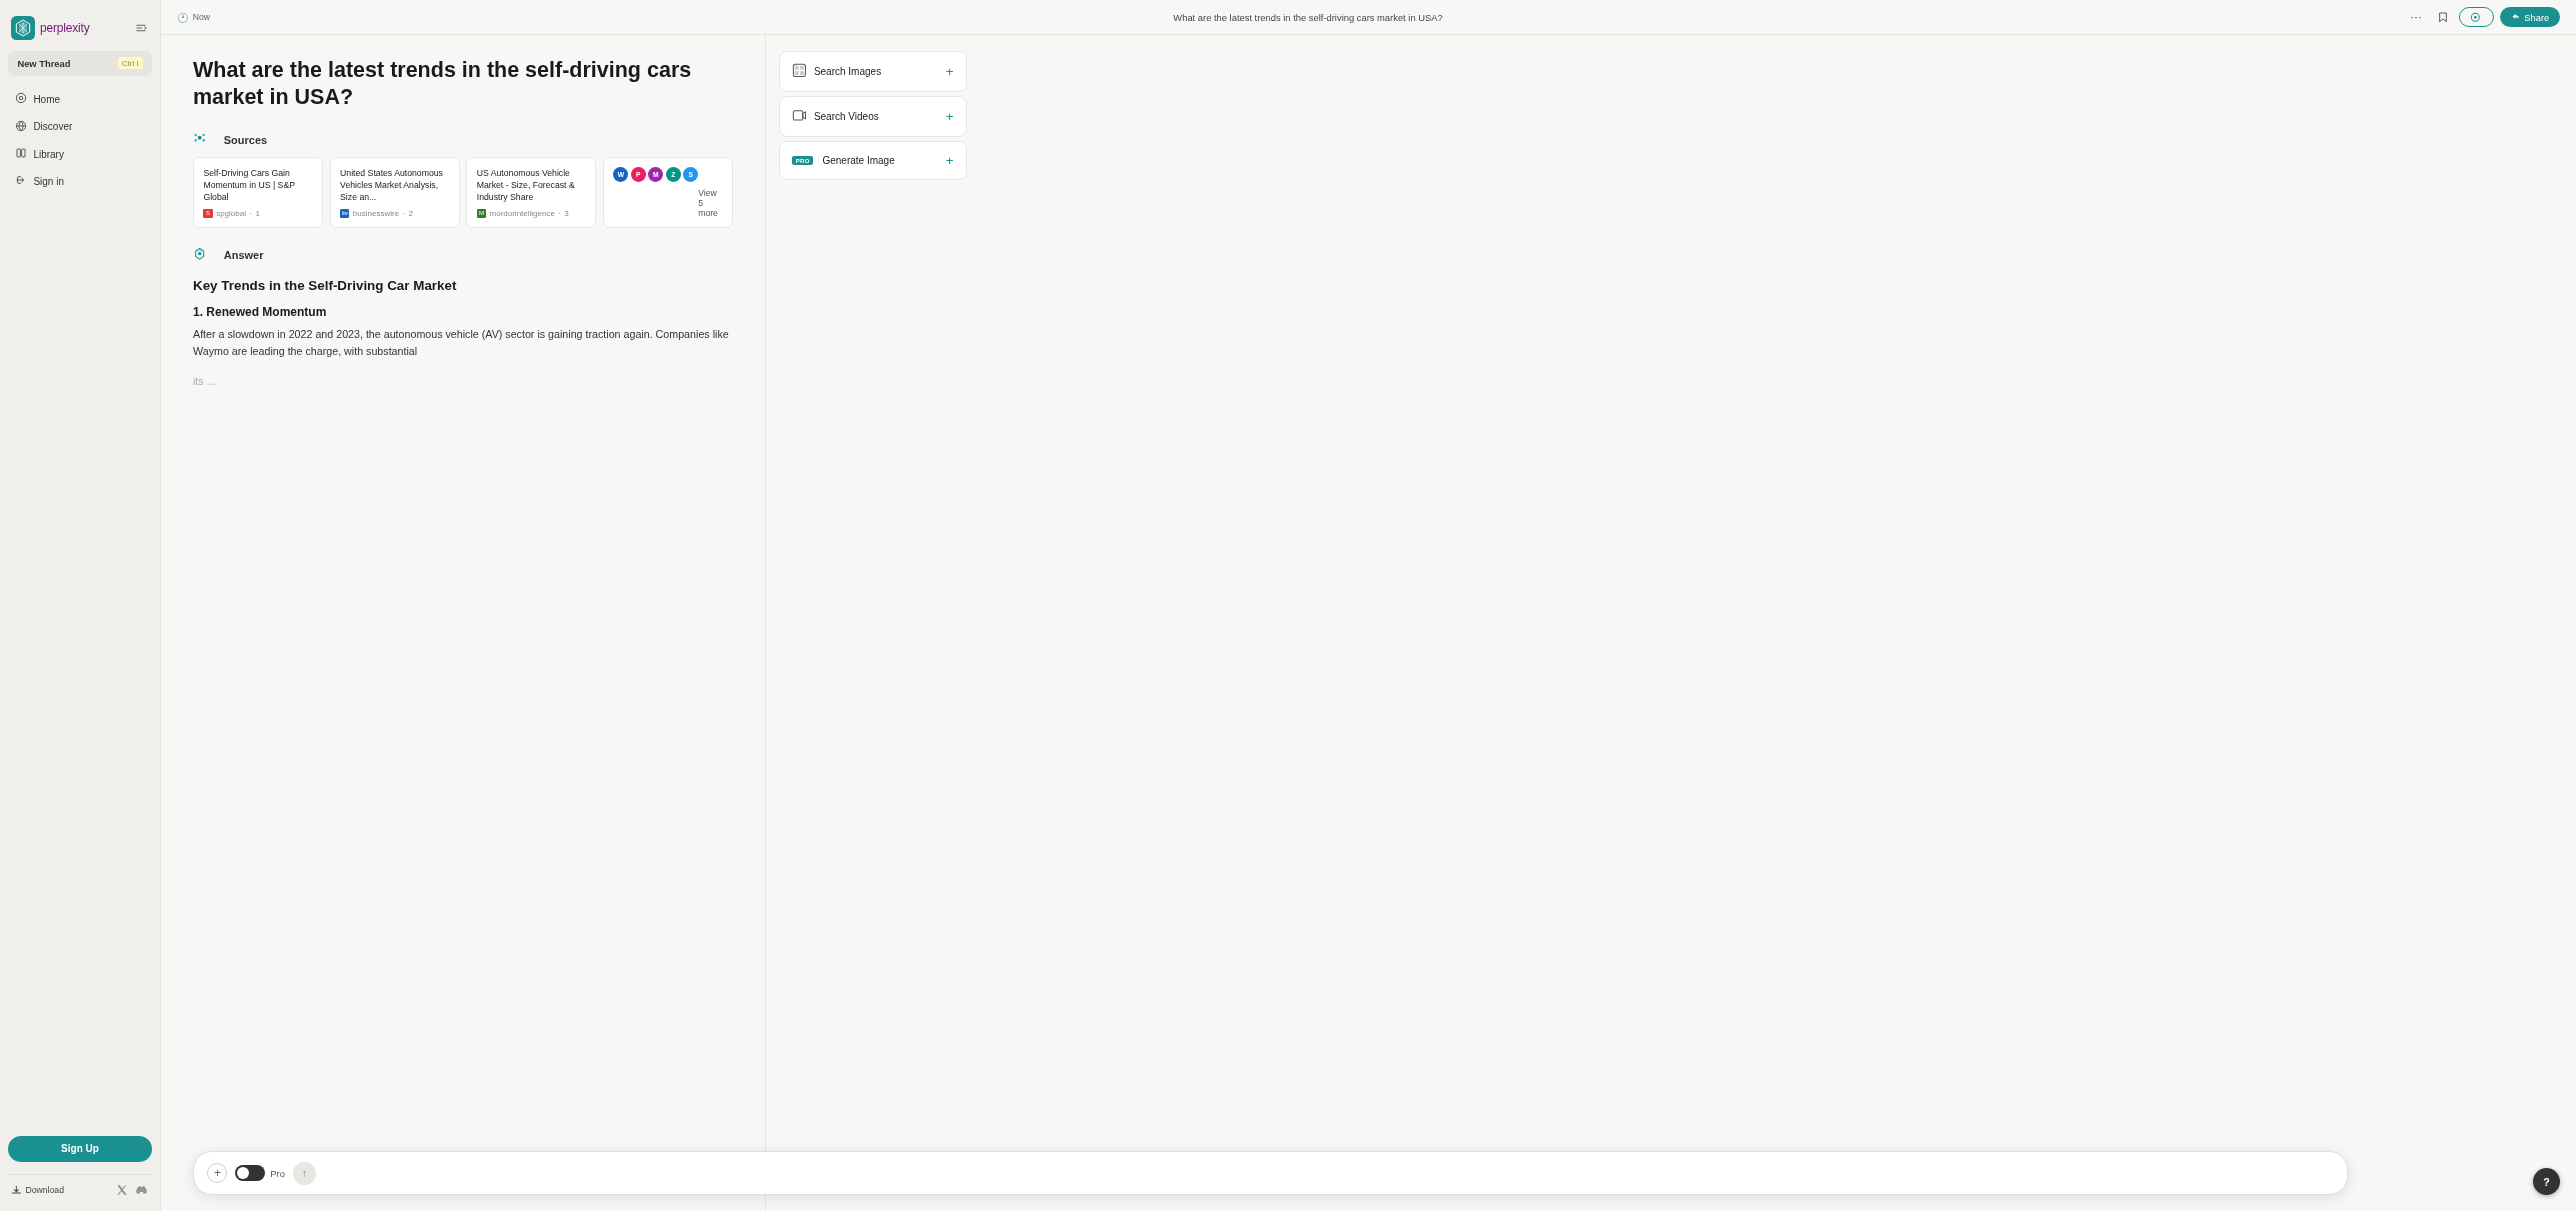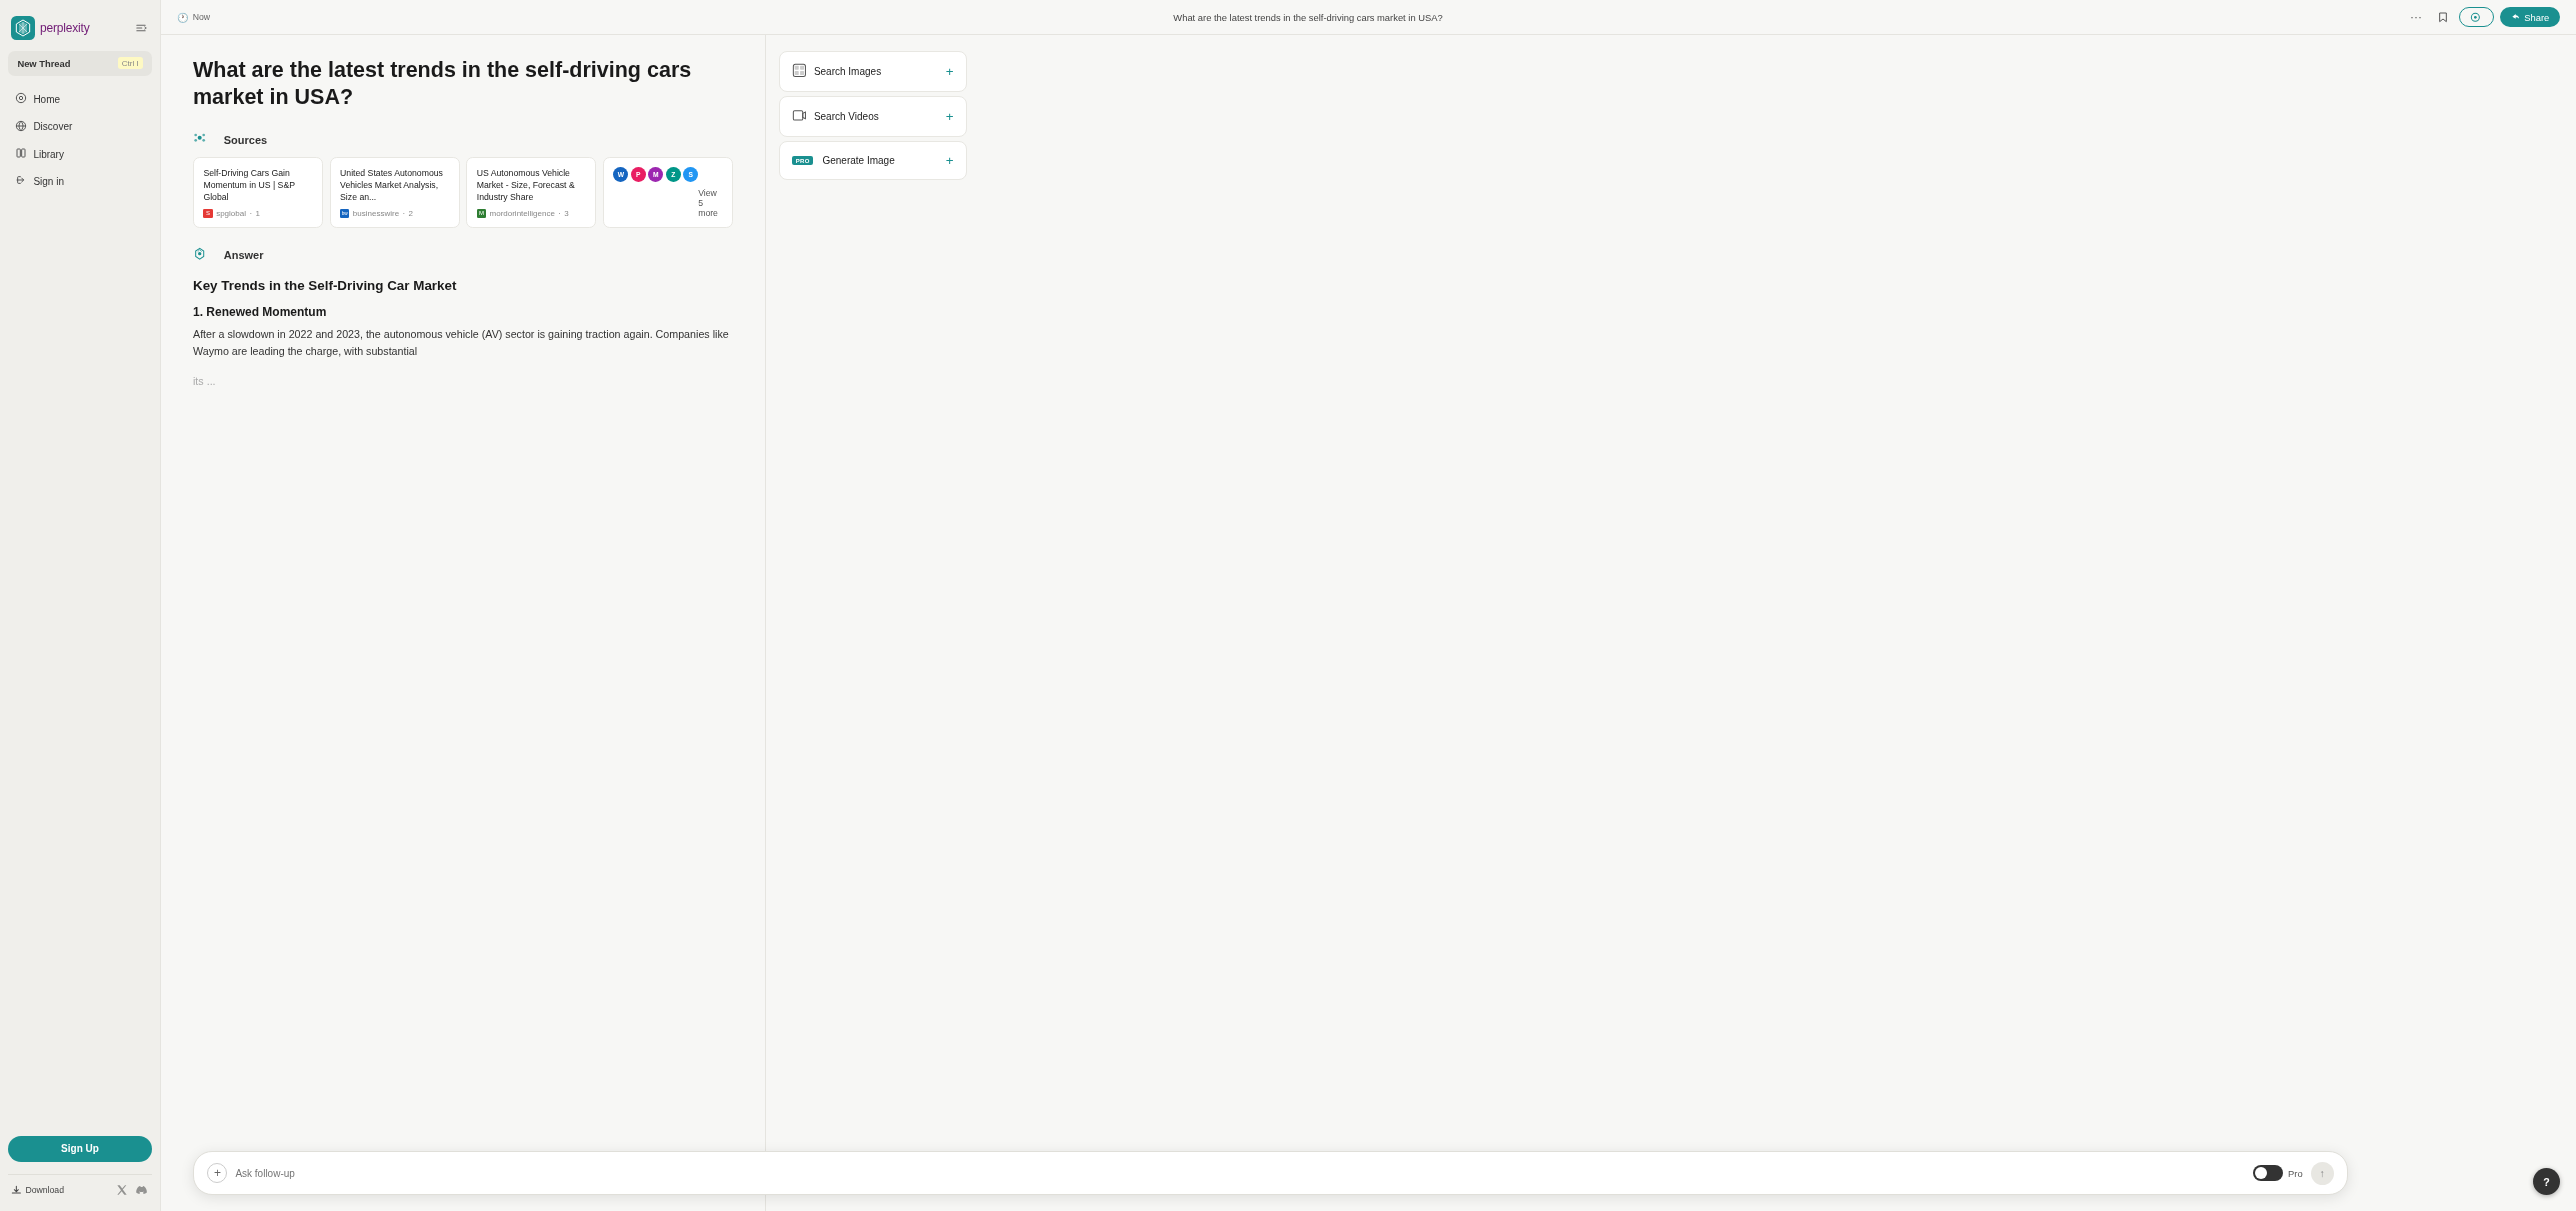--- a/index.html
+++ b/index.html
@@ -761,21 +761,20 @@
         </div>
         <span class="rs-plus">+</span>
       </div>
     </div>
 
   </div>
 
   <div class="followup-container">
     <div class="followup-bar">
       <button class="followup-plus">+</button>
-      <input class="followup-input" type="text" placeholder="Ask follow-up" style="">
       <div class="followup-toggle">
         <div class="toggle-track">
           <div class="toggle-thumb"></div>
         </div>
         <span class="pro-label">Pro</span>
       </div>
       <button class="followup-submit">
         <span>↑</span>
       </button>
     </div>

